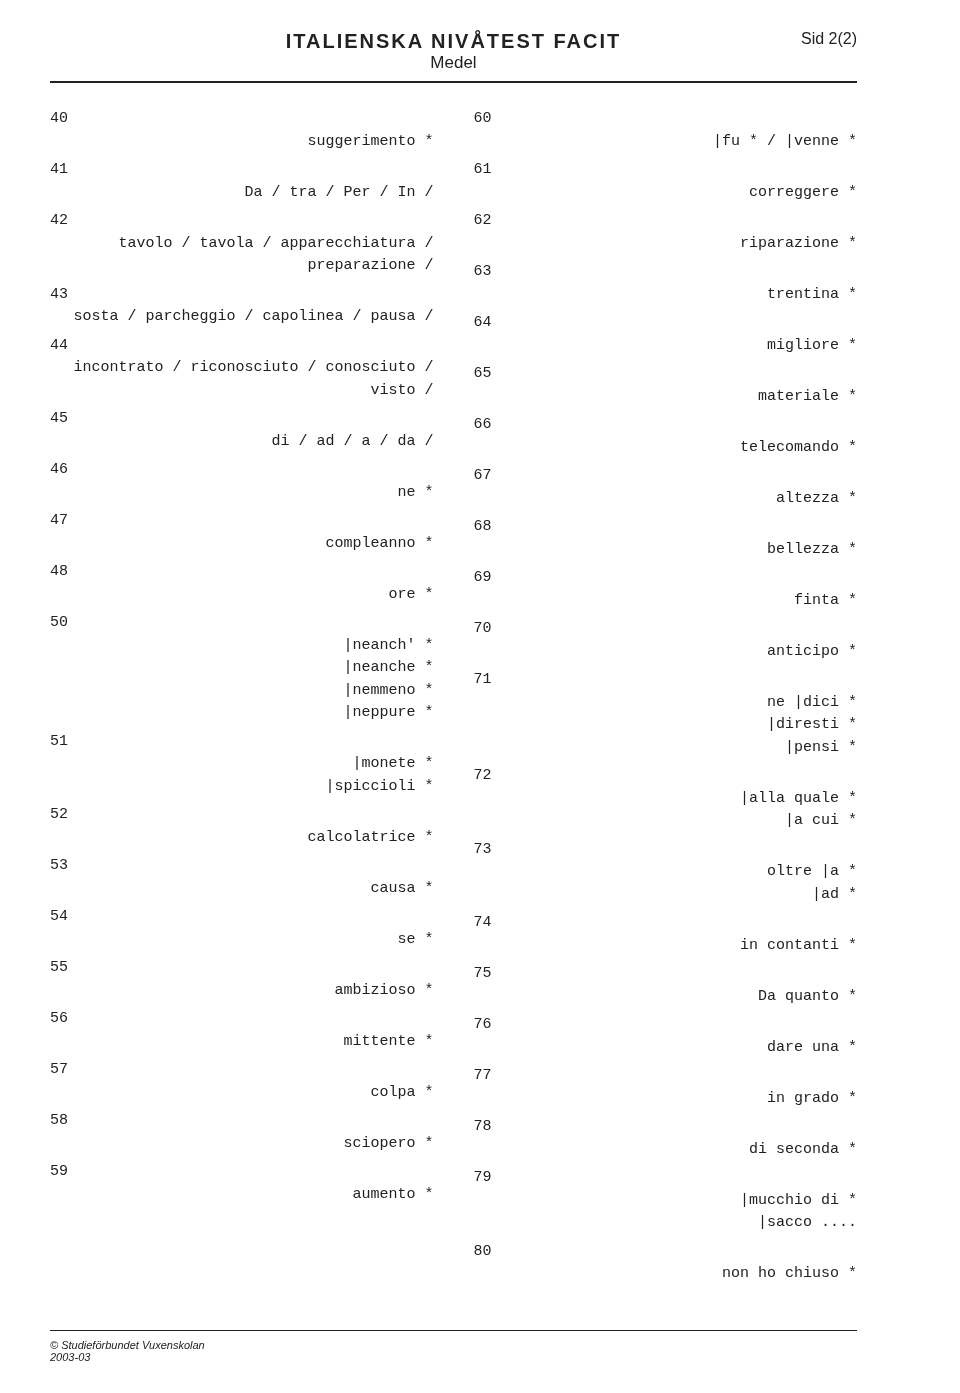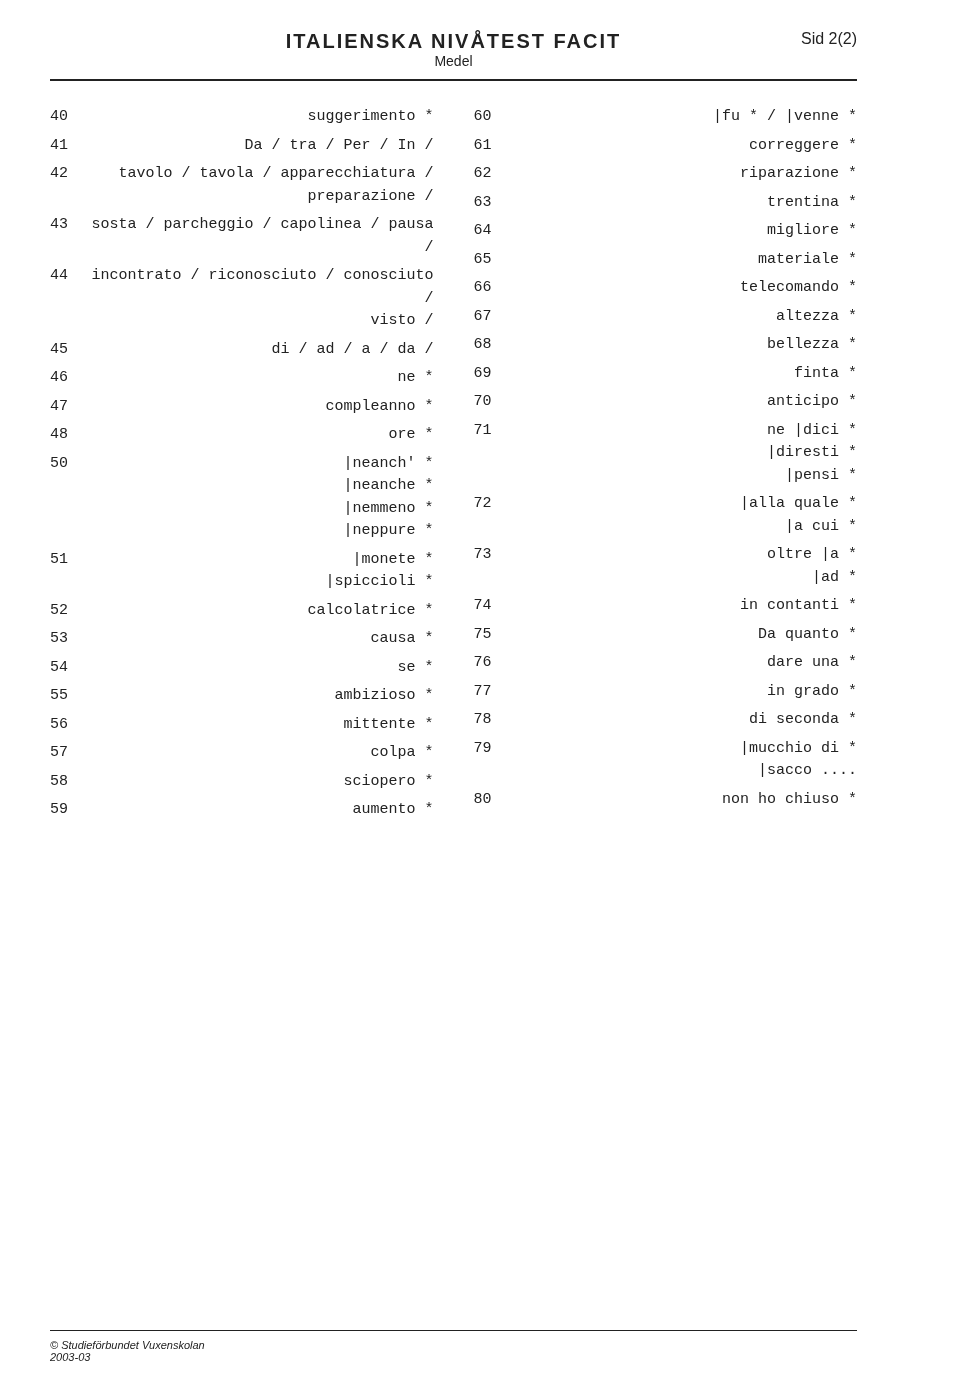--- a/index.html
+++ b/index.html
@@ -32,21 +32,21 @@
     }
 
     .header-title {
       font-size: 20px;
       font-weight: bold;
       font-family: Arial, sans-serif;
       letter-spacing: 2px;
     }
 
     .header-subtitle {
-      font-size: 14px;
+      font-size: 17px;
       font-family: Arial, sans-serif;
     }
 
     .header-sid {
       position: absolute;
       right: 0;
       top: 0;
       font-size: 16px;
       font-family: Arial, sans-serif;
     }
@@ -69,20 +69,21 @@
 
     .column:last-child {
       padding-right: 0;
       padding-left: 20px;
     }
 
     .list-item {
       display: flex;
       margin-bottom: 6px;
       line-height: 1.5;
+      flex-direction: column;
     }
 
     .item-number {
       min-width: 35px;
       font-weight: normal;
       flex-shrink: 0;
     }
 
     .item-content {
       flex: 1;

